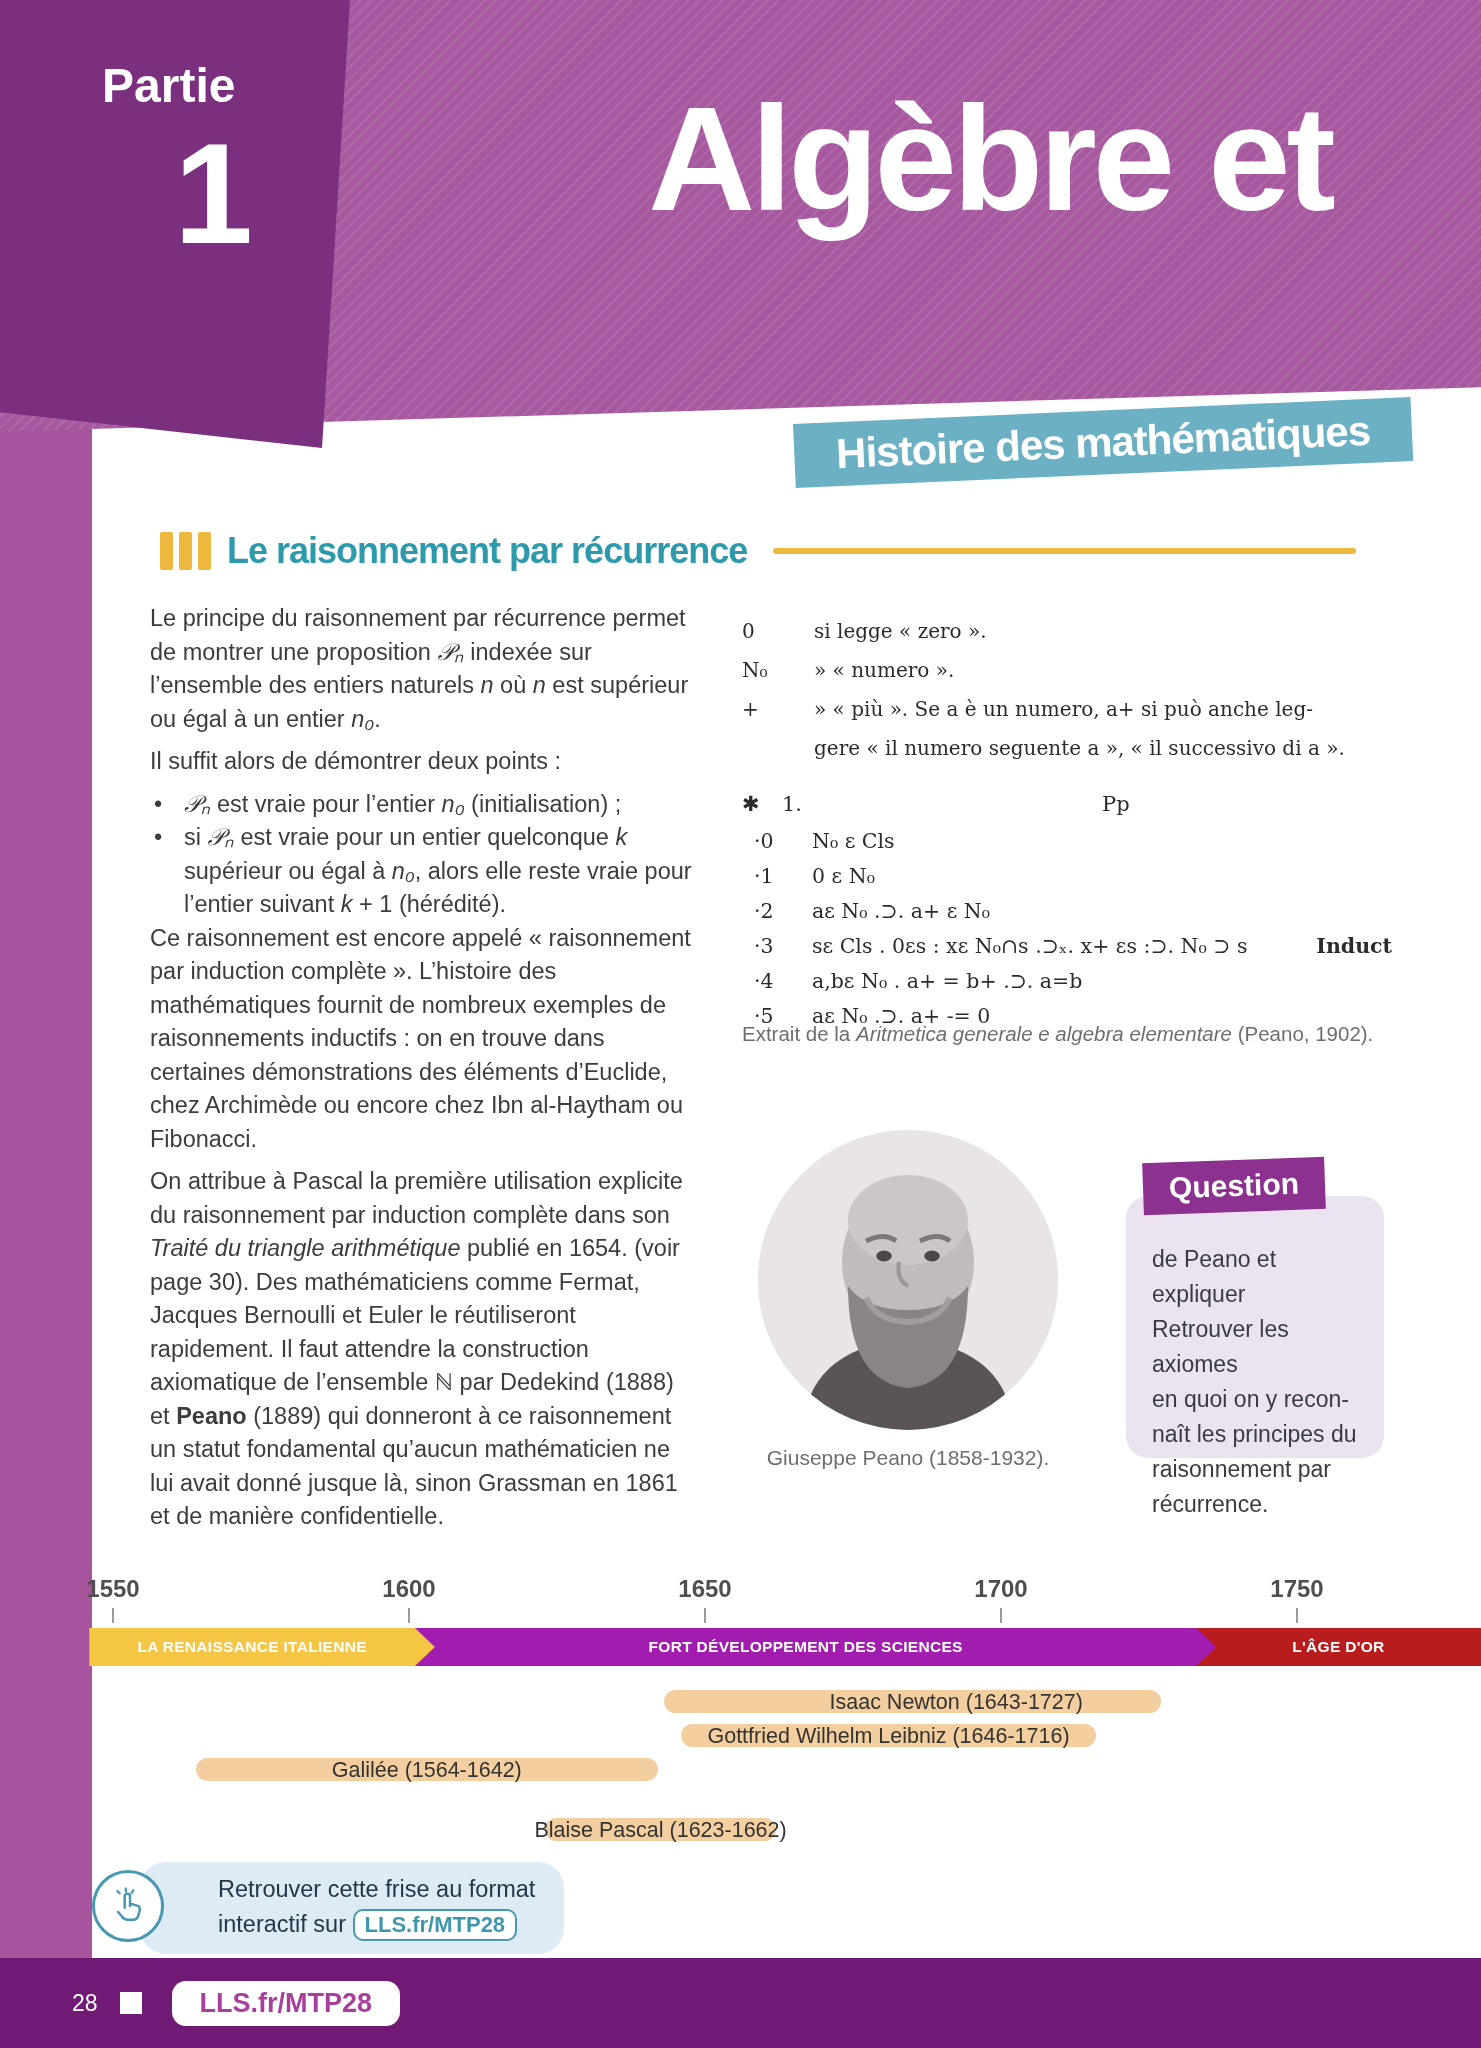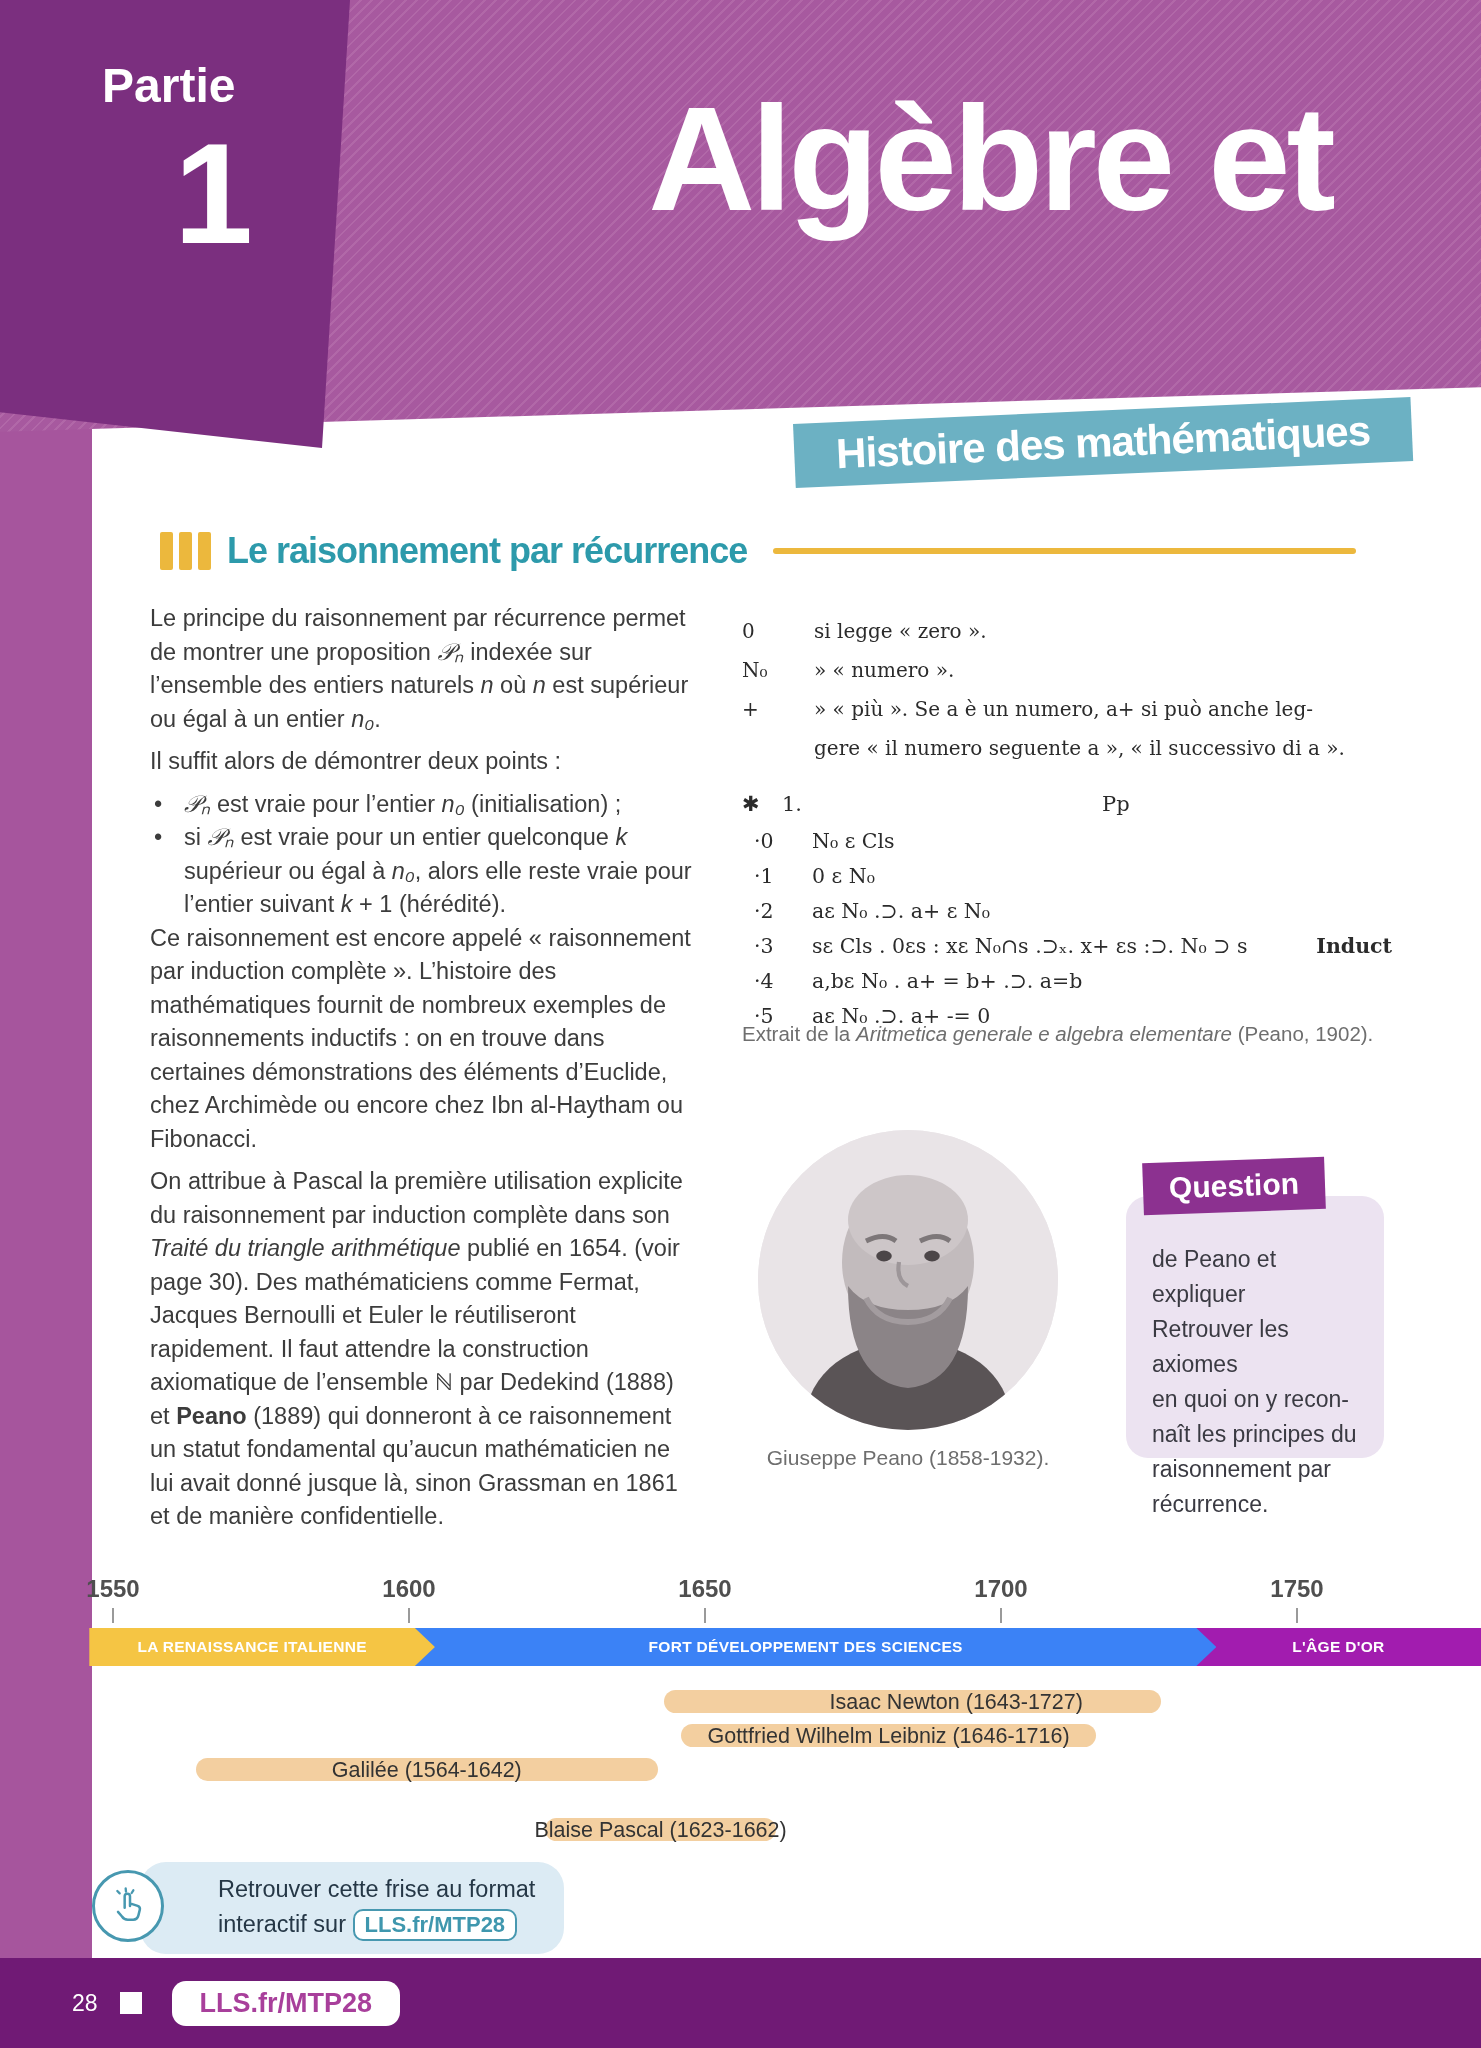--- a/index.html
+++ b/index.html
@@ -211,22 +211,22 @@
       <div class="year-tick" style="left: 113px;"></div>
       <div class="year-label" style="left: 409px;">1600</div>
       <div class="year-tick" style="left: 409px;"></div>
       <div class="year-label" style="left: 705px;">1650</div>
       <div class="year-tick" style="left: 705px;"></div>
       <div class="year-label" style="left: 1001px;">1700</div>
       <div class="year-tick" style="left: 1001px;"></div>
       <div class="year-label" style="left: 1297px;">1750</div>
       <div class="year-tick" style="left: 1297px;"></div>
       <div class="era arrow" style="left: 89.32px; width: 345.6px; background: rgb(245, 197, 68); z-index: 5;">LA RENAISSANCE ITALIENNE</div>
-      <div class="era arrow" style="left: 414.92px; width: 801.44px; background: #3b82f6; z-index: 4;">FORT DÉVELOPPEMENT DES SCIENCES</div>
-      <div class="era" style="left: 1196.36px; width: 284.16px; background: #a21caf; z-index: 3;">L'ÂGE D'OR</div>
+      <div class="era arrow" style="left: 414.92px; width: 801.44px; background: #a21caf; z-index: 4;">FORT DÉVELOPPEMENT DES SCIENCES</div>
+      <div class="era" style="left: 1196.36px; width: 284.16px; background: #b91c1c; z-index: 3;">L'ÂGE D'OR</div>
       <div class="person-bar" style="left: 663.56px; width: 497.28px; top: 1690px; background: rgb(243, 207, 160);"></div>
       <div class="person-label" style="left: 912.2px; top: 1702px; margin-left: 44px;">Isaac Newton (1643-1727)</div>
       <div class="person-bar" style="left: 681.32px; width: 414.4px; top: 1724px; background: rgb(243, 207, 160);"></div>
       <div class="person-label" style="left: 888.52px; top: 1736px;">Gottfried Wilhelm Leibniz (1646-1716)</div>
       <div class="person-bar" style="left: 195.88px; width: 461.76px; top: 1758px; background: rgb(243, 207, 160);"></div>
       <div class="person-label" style="left: 426.76px; top: 1770px;">Galilée (1564-1642)</div>
       <div class="person-bar" style="left: 545.16px; width: 230.88px; top: 1818px; background: rgb(243, 207, 160);"></div>
       <div class="person-label" style="left: 660.6px; top: 1830px;">Blaise Pascal (1623-1662)</div>
     </div>
 

